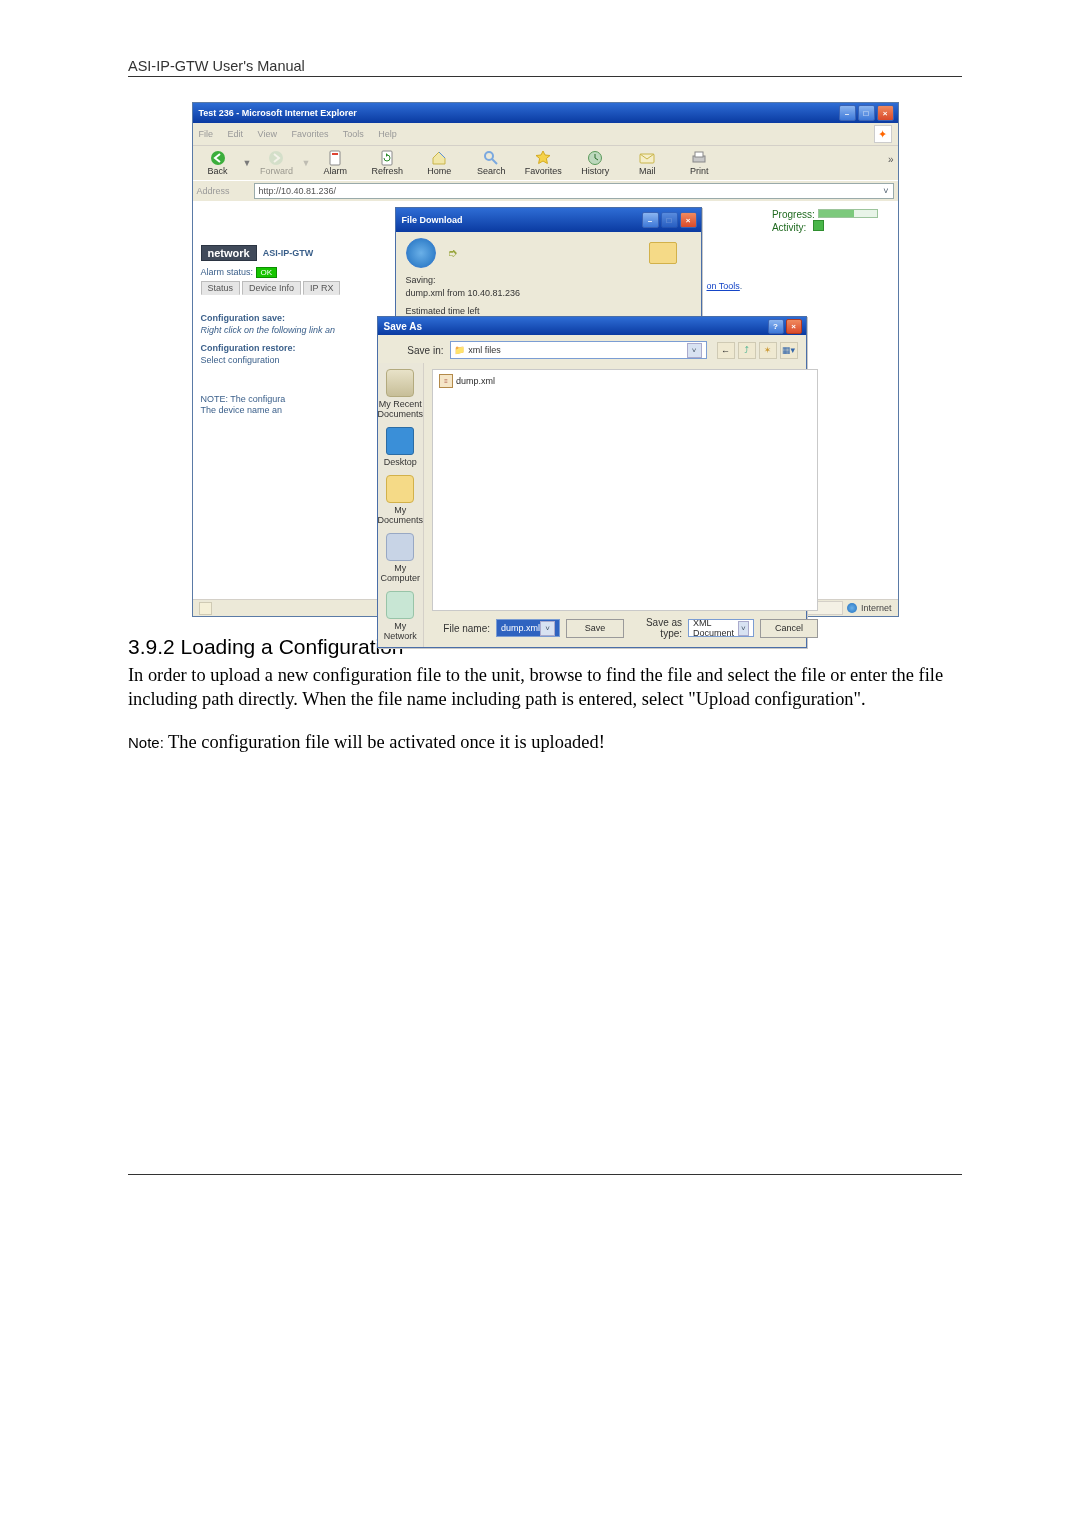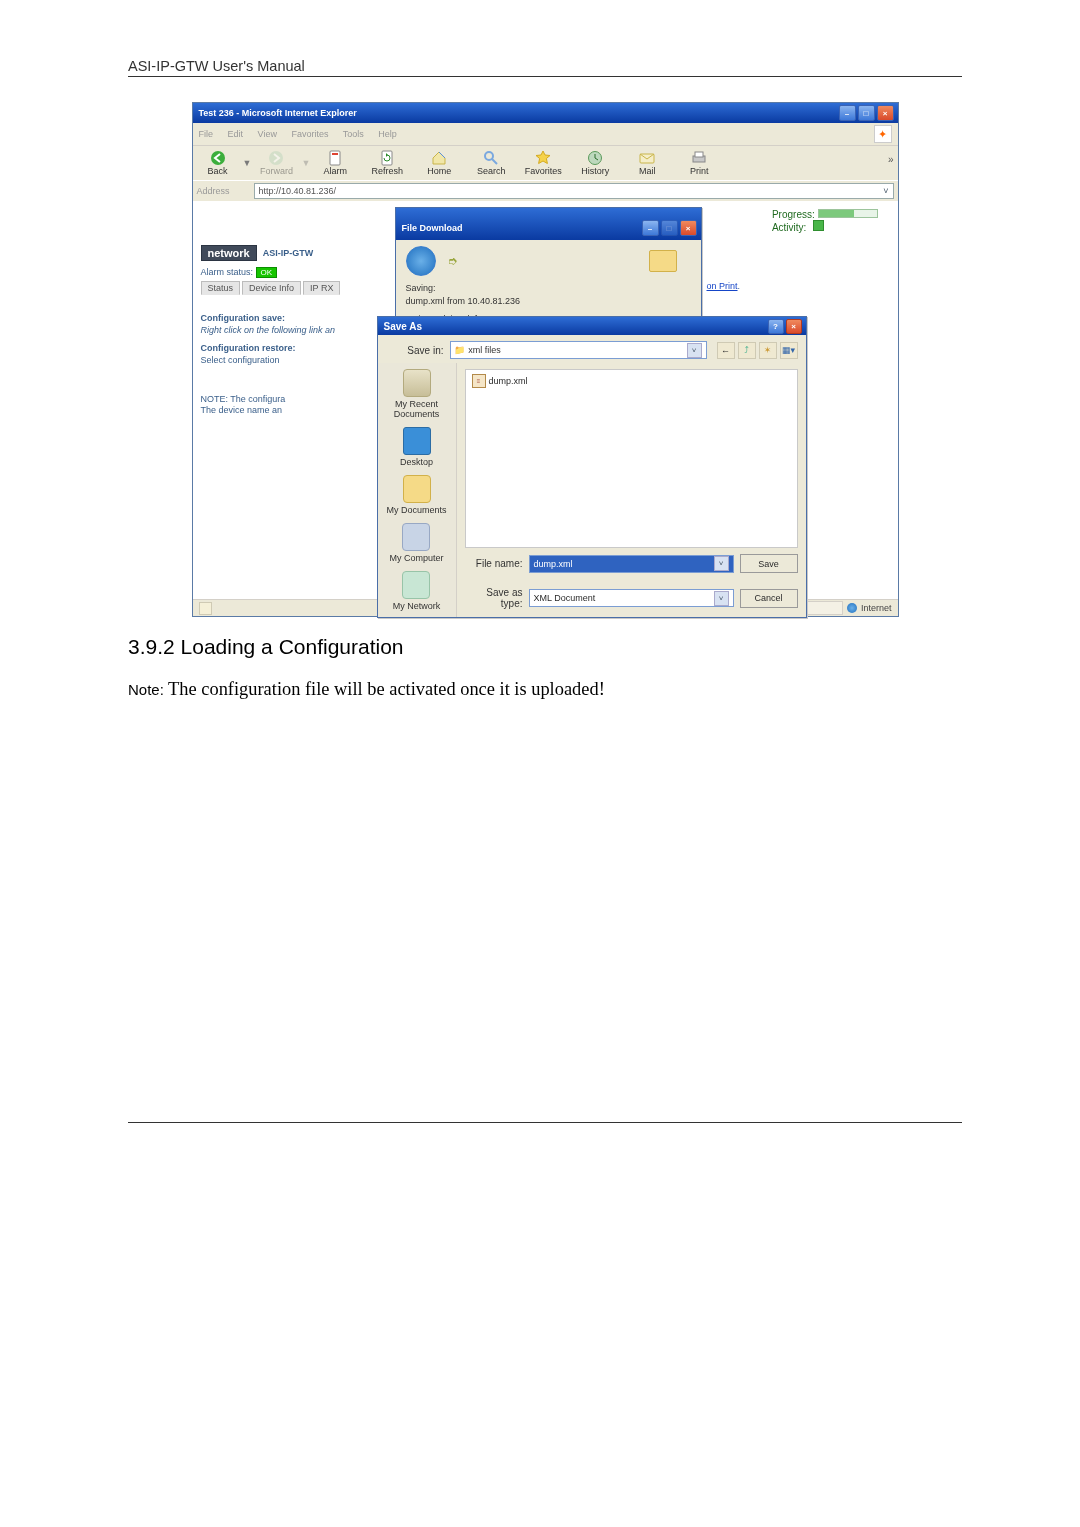--- a/index.html
+++ b/index.html
@@ -131,21 +131,21 @@
   
   .fd-dialog {
     position:absolute; left:202px; top:6px; width:305px;
     border:1px solid #4a6ea8; background:#ece9d8;
     box-shadow: 1px 1px 0 #c8c8c8;
   }
   .fd-title {
     height:24px; background:linear-gradient(#2e6dd5,#0a3aa1);
     color:#fff; font-weight:bold;
     display:flex; align-items:center; justify-content:space-between;
-    padding:8px 4px 0 6px; font-size:9px;
+    padding:0 4px 0 6px; font-size:9px;
   }
   .fd-body { padding:6px 10px 10px; font-size:9px; color:#333; }
   .fd-row1 { display:flex; align-items:center; gap:12px; }
   .fd-globe { width:28px; height:28px; background:radial-gradient(#6ab0e8,#1f6fbf); border-radius:50%; border:1px solid #3a7fcf; position:relative;}
   .fd-arrow { font-size:12px; color:#9aa63e; }
   .fd-folder { width:26px; height:20px; background:#f5da87; border:1px solid #d2b14a; border-radius:2px; margin-left:auto; margin-right:14px;}
   .fd-info { margin-top:6px; line-height:1.4; }
   .onfile { color:#1545c7; text-decoration:underline; }
   .rightmeter {
     position:absolute; right:20px; top:8px;
@@ -190,21 +190,21 @@
   .sa-combo { flex:1; height:16px; background:#fff; border:1px solid #7b9dd3; display:flex; align-items:center; padding:0 4px; font-size:9px; color:#333;}
   .sa-combo .caret { margin-left:auto; border:1px solid #aac; background:#d8e2f2; width:13px; height:13px; display:flex; align-items:center; justify-content:center; font-size:8px; color:#456;}
   .sa-tools { display:flex; gap:3px; margin-left:4px; }
   .sa-tico { width:16px; height:15px; border:1px solid #cfcab4; background:#efe9d1; display:flex; align-items:center; justify-content:center; font-size:9px; }
   .sa-filelist {
     flex:1; min-height:150px; background:#fff; border:1px solid #c9c9c9;
     padding:4px 6px; font-size:9px; color:#2b2b2b;
   }
   .sa-file { display:flex; align-items:center; gap:3px;}
   .xmlico { width:12px; height:12px; border:1px solid #b38a4a; background:#f5e6c8; display:flex; align-items:center; justify-content:center; font-size:6px; color:#a54;}
-  .sa-bottom { margin-top:6px; display:flex; flex-direction:column; gap:14px; }
+  .sa-bottom { margin-top:6px; display:flex; flex-direction:row; gap:0; }
   .sa-brow { display:flex; align-items:center; gap:6px; }
   .sa-field { flex:1; height:16px; background:#fff; border:1px solid #7b9dd3; display:flex; align-items:center; padding:0 4px; font-size:9px;}
   .sa-field.sel { background:#2f63c0; color:#fff; }
   .sa-btn { width:56px; height:17px; background:#ece9d8; border:1px solid #9a9a9a; font-size:9px; display:flex; align-items:center; justify-content:center; }
   .statusbar {
     display:flex; align-items:center; justify-content:flex-end;
     background:#ece9d8; border-top:1px solid #d4d0c8;
     height:16px; padding:0 6px; font-size:9px; color:#444; gap:4px;
   }
   .statusbar .ie-ico { width:10px; height:10px; background:radial-gradient(#6ab0e8,#1f6fbf); border-radius:50%;}
@@ -429,21 +429,21 @@
               <div>dump.xml from 10.40.81.236</div>
               <div style="height:6px"></div>
               <div>Estimated time left</div>
               <div>Download to:</div>
               <div>Transfer rate:</div>
             </div>
           </div>
         </div>
 
         <div style="position:absolute; left:514px; top:80px; font-size:9px;">
-          <span class="onfile">on Print</span><span style="color:#3a5f8a;">.</span>
+          <span class="onfile">on Tools</span><span style="color:#3a5f8a;">.</span>
         </div>
 
         <div class="sa-dialog">
           <div class="sa-title">
             <span>Save As</span>
             <div class="help">
               <div class="hc q">?</div>
               <div class="hc x">×</div>
             </div>
           </div>
@@ -521,18 +521,19 @@
         <div class="seg"></div>
         <div class="seg"></div>
         <div class="ie-ico"></div>
         <span>Internet</span>
       </div>
     </div>
   </div>
 
 
   <div class="h2">3.9.2 Loading a Configuration</div>
+  <p class="bodytext">In order to upload a new configuration file to the unit, browse to find the file and select the file or enter the file including path directly. When the file name including path is entered, select "Upload configuration".</p>
   <p class="bodytext2">
     <span class="note-strong">Note:</span><span> The configuration file will be activated once it is uploaded!</span>
   </p>
 
   <hr class="ftr-rule">
 </div>
 
 </body></html>

